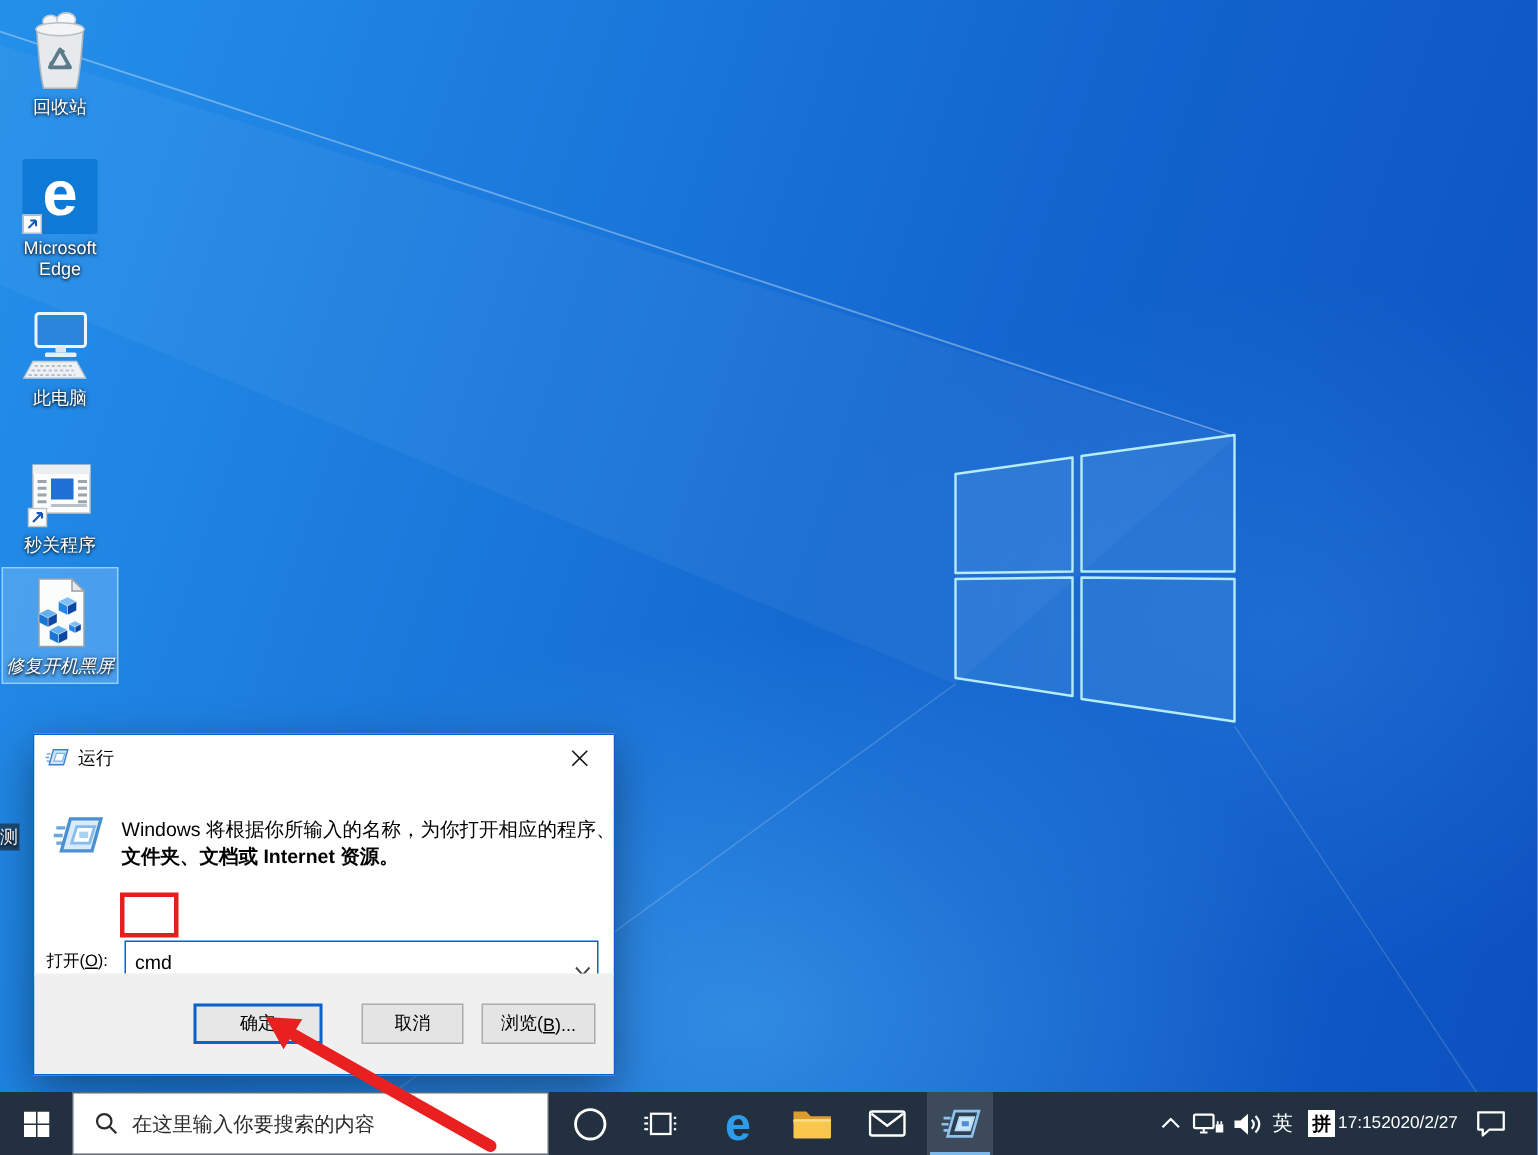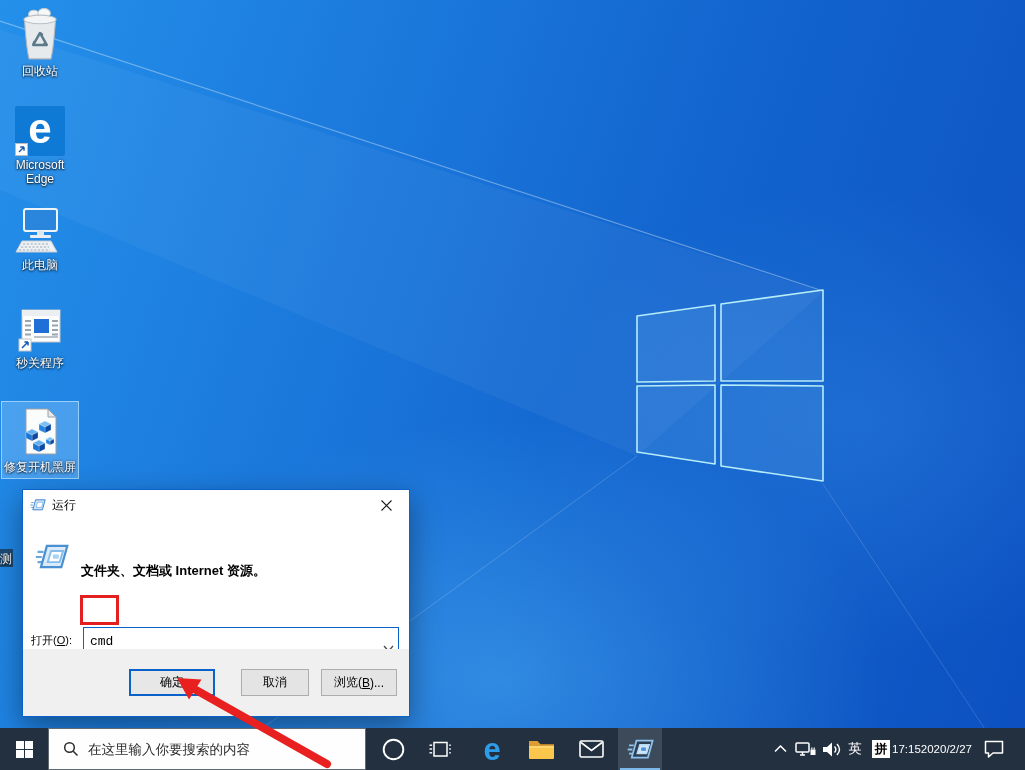--- a/index.html
+++ b/index.html
@@ -44,21 +44,21 @@
   #rd-close { position:absolute; right:0; top:0; width:45px; height:30px; display:flex;
               align-items:center; justify-content:center; cursor:default; }
   #rd-body { position:absolute; left:0; top:30px; right:0; height:131px; background:#fff; }
   #rd-desc-icon { position:absolute; left:12px; top:22px; }
   .rd-desc { position:absolute; left:58px; font-size:13px; color:#000; white-space:nowrap; }
   #rd-desc1 { top:24px; }
   #rd-desc2 { top:42px;font-weight:bold; }
   #rd-open-label { position:absolute; left:8px; top:113px; font-size:11px; color:#000; }
   .ak { text-decoration:underline; }
   #rd-input { position:absolute; left:60px; top:107px; width:316px; height:28px; border:1px solid #0a61c9;
-              font-size:13px; font-family:Liberation Mono, monospace; padding:0 22px 0 6px;
+              font-size:13px; font-family:Liberation Sans, sans-serif; padding:0 22px 0 6px;
               color:#000; outline:none; background:#fff; }
   #rd-combo-chevron { position:absolute; left:360px; top:118px; pointer-events:none; }
   #rd-footer { position:absolute; left:0; bottom:0; right:0; height:67px; background:#f0f0f0; }
   .rd-btn { position:absolute; top:179px; height:27px; background:#e4e4e4; border:1px solid #adadad;
             font-size:12px; color:#000; display:flex; align-items:center; justify-content:center;
             font-family:"Liberation Sans","DejaVu Sans",sans-serif; }
   #btn-ok { left:106px; width:86px; border:2px solid #0a61c9; background:#e7e7e7; }
   #btn-cancel { left:218px; width:68px; }
   #btn-browse { left:298px; width:76px; }
 
@@ -176,21 +176,21 @@
         <rect x="37" y="23" width="6" height="2" fill="#99a4ad"></rect>
           <rect x="37" y="27.5" width="6" height="2" fill="#99a4ad"></rect>
         <rect x="19" y="30" width="24" height="2" fill="#b9c2c9"></rect>
         <rect x="4" y="33" width="12" height="12" fill="#fff" stroke="#c0c5ca"></rect>
         <path d="M7,42 L13,36 M13,36 H9.4 M13,36 V39.6" stroke="#1559b7" stroke-width="1.5" fill="none"></path>
       </svg>
     </div>
     <span class="lbl">秒关程序</span>
   </div>
 
-  <div class="di selected" style="top:402px; height:76px; padding-top:2px;">
+  <div class="di selected" style="top:379px; height:76px; padding-top:2px;font-style:italic;">
     <div class="ic" style="height:54px;">
       <svg width="50" height="52" viewBox="0 0 50 50">
         <path d="M11,2 L33,2 L41,10 L41,47 L11,47 Z" fill="#fbfcfc" stroke="#9aa0a6"></path>
         <path d="M33,2 L33,10 L41,10 Z" fill="#e6e9ec" stroke="#9aa0a6"></path>
         <g stroke="rgba(255,255,255,.5)" stroke-width="0.5">
           <polygon points="30,14 36,17 30,20 24,17" fill="#7cc0f5"></polygon>
           <polygon points="30,20 36,17 36,23 30,26" fill="#0d47a1"></polygon>
           <polygon points="30,20 24,17 24,23 30,26" fill="#2286e2"></polygon>
           <polygon points="17,22 23,25 17,28 11,25" fill="#62b0f0"></polygon>
           <polygon points="17,28 23,25 23,31 17,34" fill="#0d47a1"></polygon>
@@ -230,20 +230,21 @@
 
     <div id="rd-body">
       <span id="rd-desc-icon">
         <svg width="34" height="30" viewBox="0 0 40 34">
           <path d="M3,11 h7 M1,17 h7 M3,23 h7" stroke="#6aa6dc" stroke-width="2.6"></path>
           <polygon points="14,4 38,4 31,29 7,29" fill="#d9ebfa" stroke="#4a8fd0" stroke-width="2.6"></polygon>
           <polygon points="19,10 33,10 29,23 15,23" fill="#fff" stroke="#85bce9" stroke-width="2.2"></polygon>
           <rect x="21" y="14" width="7" height="5" fill="#a9d2f2"></rect>
         </svg>
       </span>
+      <span class="rd-desc" id="rd-desc1">Windows 将根据你所输入的名称，为你打开相应的程序、</span>
       <span class="rd-desc" id="rd-desc2">文件夹、文档或 Internet 资源。</span>
       <span id="rd-open-label"><span>打开(</span><span class="ak">O</span><span>):</span></span>
       <input id="rd-input" type="text" value="cmd" style="">
       <span id="rd-combo-chevron">
         <svg width="11" height="7" viewBox="0 0 11 7">
             <polyline points="1,1 5.5,6 10,1" fill="none" stroke="#4a4a4a" stroke-width="1.3"></polyline>
           </svg>
       </span>
     </div>
 

